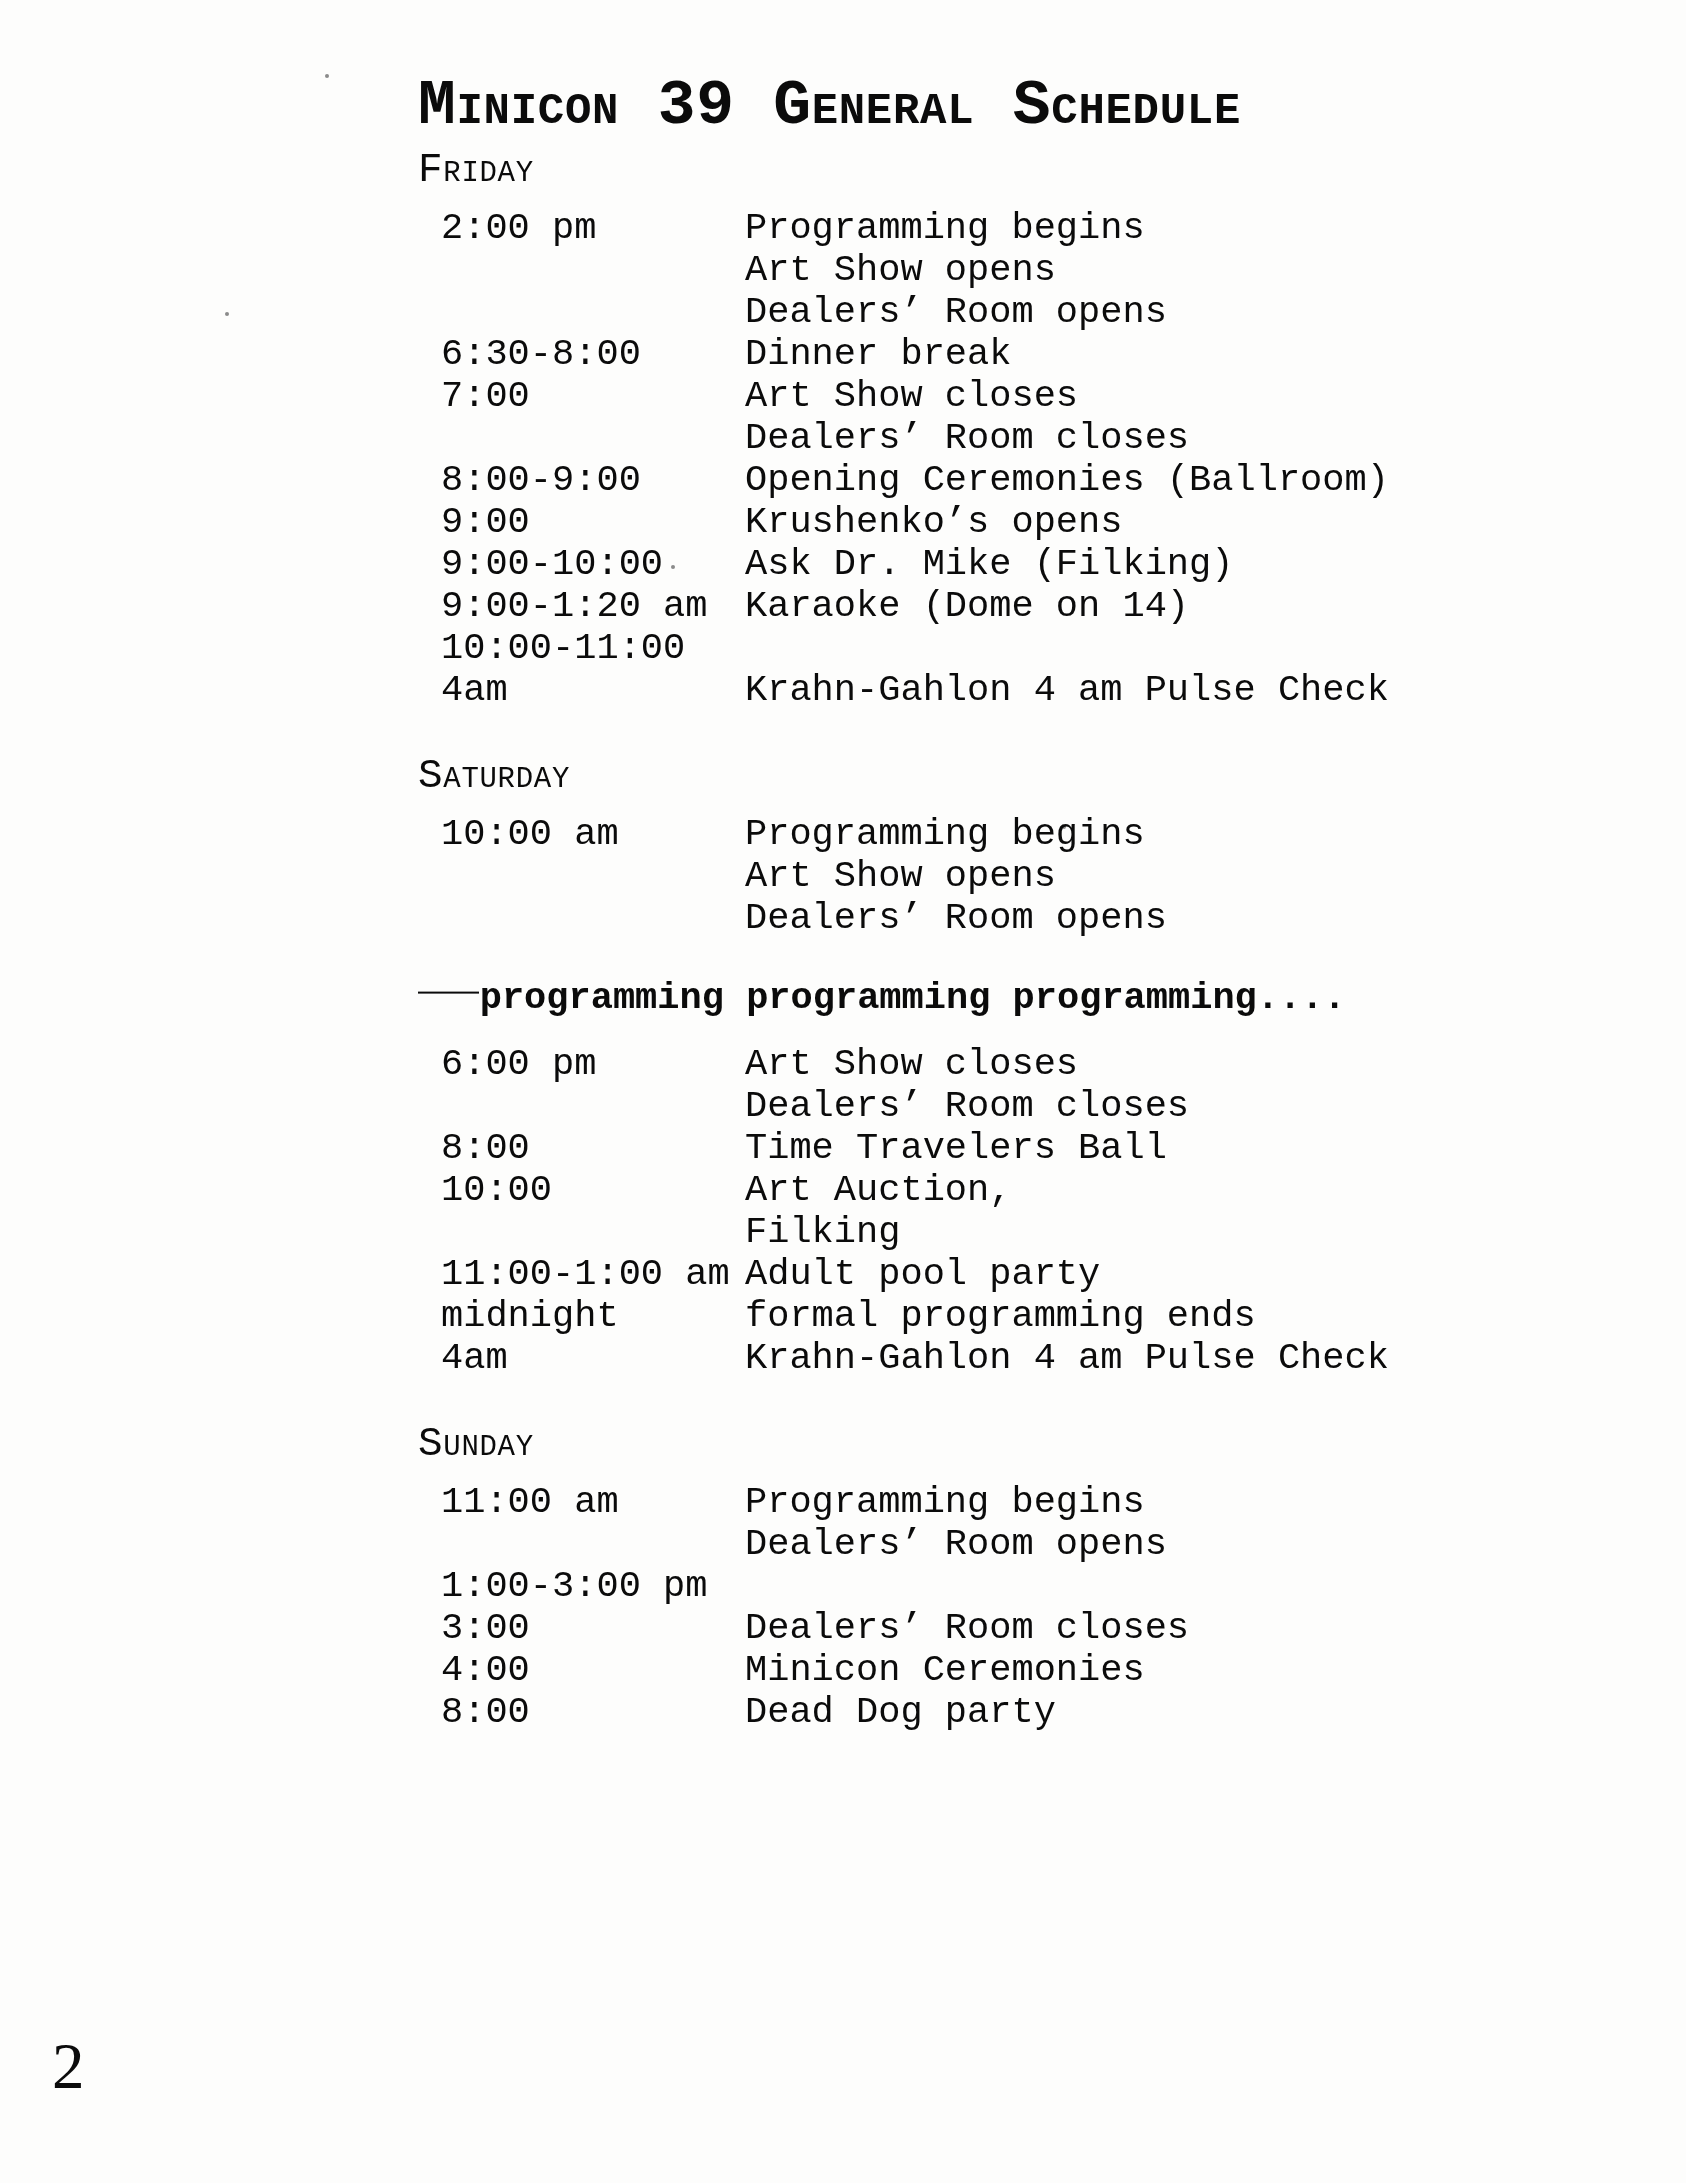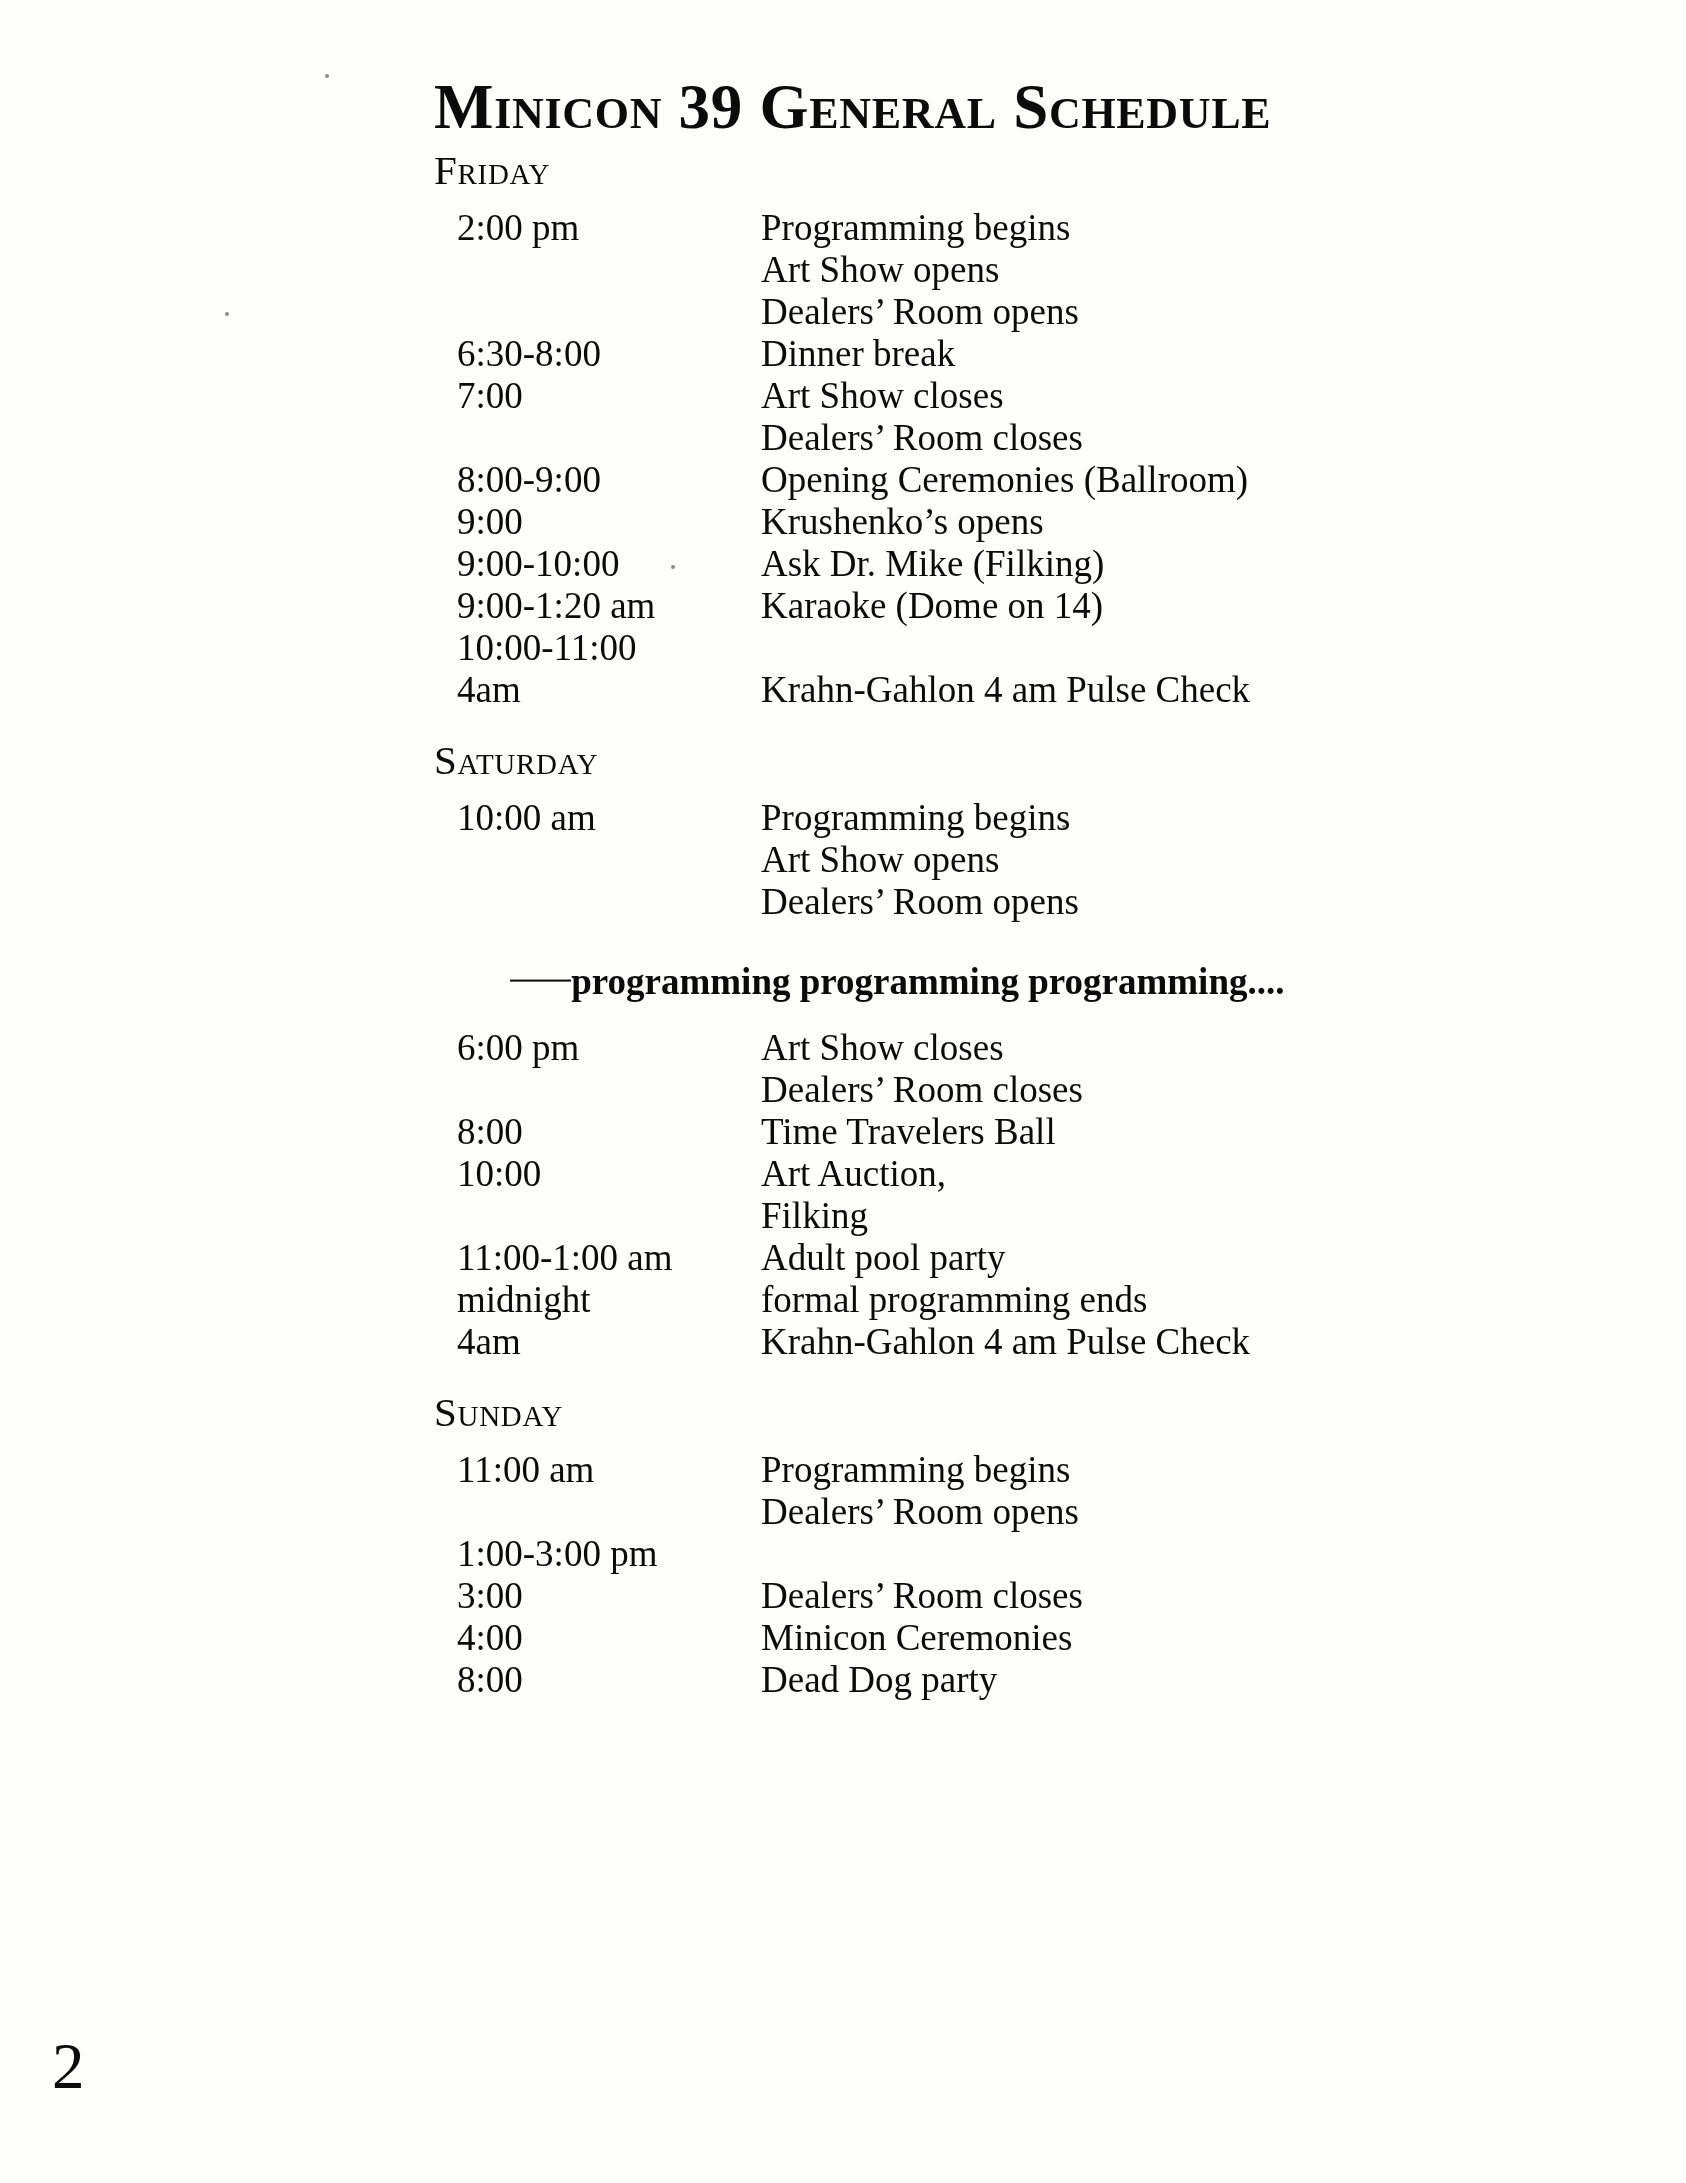--- a/index.html
+++ b/index.html
@@ -10,41 +10,42 @@
   }
   .page {
     position: relative;
     width: 1687px; height: 2183px;
     background: #fdfdfc;
     color: #0b0b0b;
     overflow: hidden;
   }
   .content {
     position: absolute;
-    left: 434px; top: 74px;
+    left: 418px; top: 74px;
     width: 926px;
+    font-family: Liberation Mono, monospace;
   }
   .doc-title {
     margin: 0 0 5.4px 0;
     font-size: 63px;
     line-height: 1.05;
     font-weight: bold;
     font-variant: small-caps;
     letter-spacing: 0.7px;
     white-space: nowrap;
   }
   .day-heading {
     margin: 9.5px 0 16.3px 0;
     font-size: 41px;
     line-height: 1.0;
     font-weight: normal;
     font-variant: small-caps;
     letter-spacing: 0.7px;
   }
-  .day-heading.gap-above { margin-top: 29px; }
+  .day-heading.gap-above { margin-top: 45px; }
   .row {
     display: flex;
     font-size: 37px;
     line-height: 42px;
     margin-left: 23px;
   }
   .time {
     flex: 0 0 304px;
     white-space: nowrap;
   }

